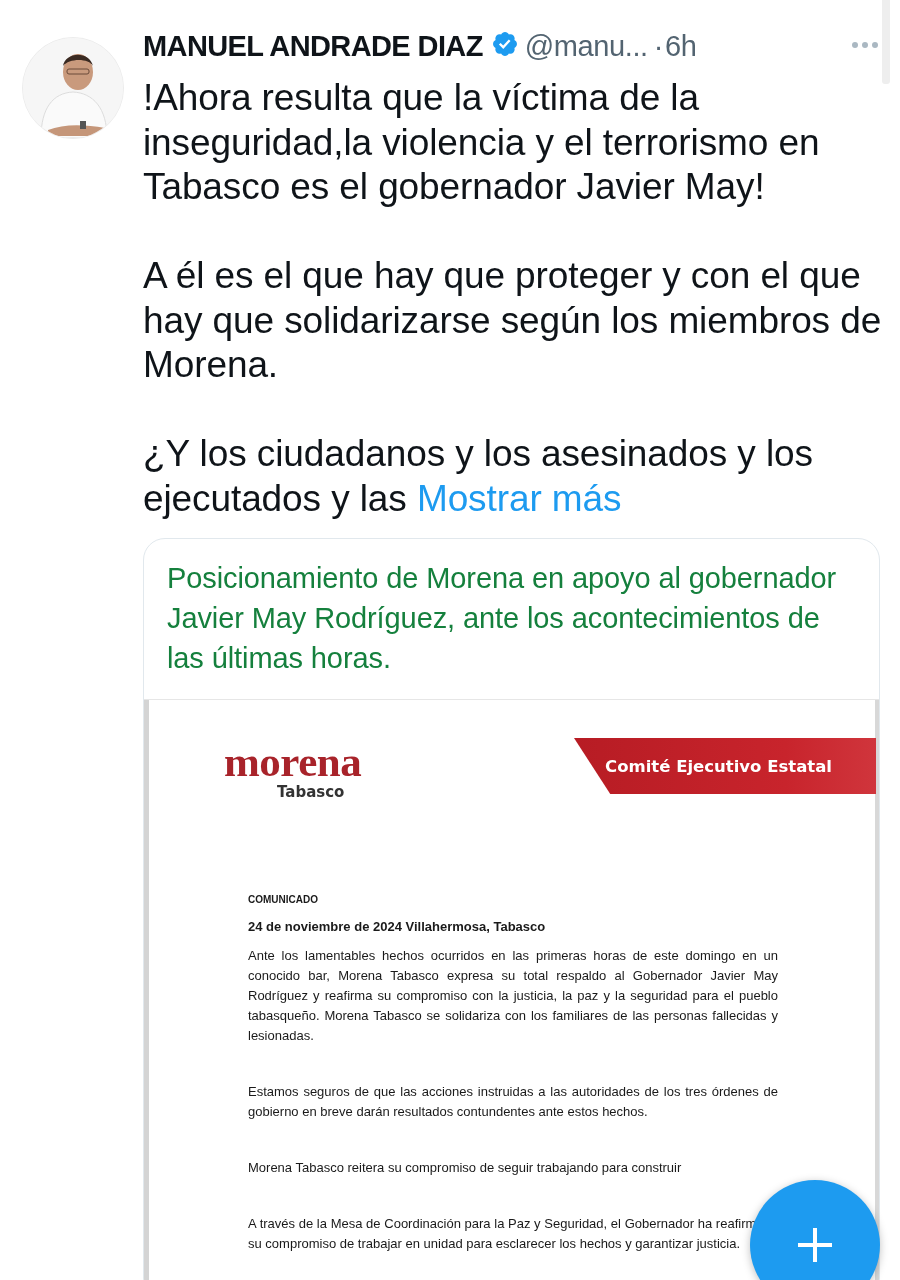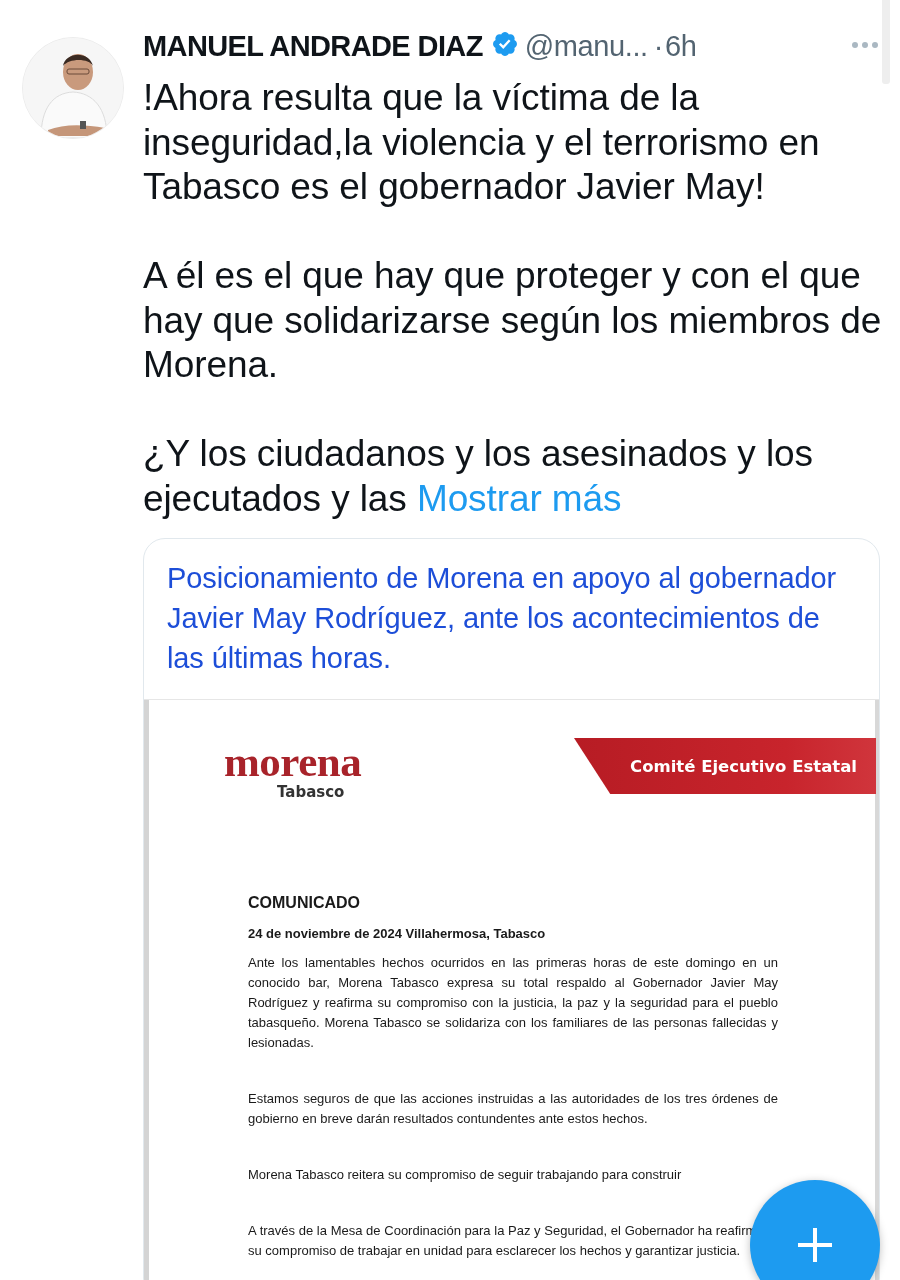--- a/index.html
+++ b/index.html
@@ -11,30 +11,30 @@
   .name { font-weight:bold; font-size:29px; letter-spacing:-0.6px; color:#0f1419; }
   .verified { width:28px; height:28px; margin:0 6px 0 8px; display:inline-block; }
   .handle { font-size:29px; color:#536471; letter-spacing:-0.4px; }
   .more { position:absolute; right:22px; top:42px; display:flex; gap:4px; cursor:pointer; }
   .more span { width:6px; height:6px; border-radius:50%; background:#aab8c2; display:block; }
   .tweet-text { position:absolute; left:143px; top:76px; width:740px; font-size:37px; line-height:44.5px; color:#0f1419; letter-spacing:-0.1px; }
   .tweet-text p { margin:0; }
   .tweet-text .gap { height:44.5px; }
   .show-more { color:#1d9bf0; cursor:pointer; }
   .card { position:absolute; left:143px; top:538px; width:735px; height:760px; border:1.5px solid #e1e8ed; border-radius:22px; overflow:hidden; background:#fff; }
-  .card-title { padding:19px 24px 0 23px; font-size:29px; line-height:40px; color:#1d4ed8; height:140px; box-sizing:border-box; letter-spacing:-0.1px; }
+  .card-title { padding:19px 24px 0 23px; font-size:29px; line-height:40px; color:#15803d; height:140px; box-sizing:border-box; letter-spacing:-0.1px; }
   .doc { position:absolute; left:0; top:160px; width:735px; height:620px; background:#fff; border-top:1.5px solid #e6e6e6; }
   .doc-edge-l { position:absolute; left:0; top:0; width:5px; height:100%; background:#d4d4d4; }
   .doc-edge-r { position:absolute; right:0; top:0; width:4px; height:100%; background:#d8d8d8; }
   .morena-logo { position:absolute; left:80px; top:40px; color:#a8232a; font-weight:bold; font-size:43px; letter-spacing:-0.5px; font-family:Liberation Serif, serif; line-height:1;text-align:center; }
   .morena-sub { position:absolute; left:133px; top:83px; font-weight:bold; font-size:15px; color:#333; font-family:"DejaVu Sans", sans-serif; }
-  .banner { position:absolute; left:430px; top:38px; width:302px; height:56px; background:linear-gradient(90deg,#b71c24 0%,#c8242c 70%,#d0353c 100%); clip-path:polygon(0 0,100% 0,100% 100%,12% 100%); display:flex; align-items:center; justify-content:flex-end; padding-right:19px; box-sizing:border-box; }
+  .banner { position:absolute; left:430px; top:38px; width:302px; height:56px; background:linear-gradient(90deg,#b71c24 0%,#c8242c 70%,#d0353c 100%); clip-path:polygon(0 0,100% 0,100% 100%,12% 100%); display:flex; align-items:center; justify-content:flex-end; padding-right:44px; box-sizing:border-box; }
   .banner span { color:#fff; font-weight:bold; font-size:16.5px; font-family:"DejaVu Sans", sans-serif; }
   .doc-body { position:absolute; left:104px; top:194px; width:530px; font-family:"Liberation Sans", sans-serif; color:#1a1a1a; }
-  .doc-heading { font-weight:bold; font-size:16px; margin:0; }
+  .doc-heading { font-weight:bold; font-size:10px; margin:0; }
   .doc-date { font-weight:bold; font-size:13px; margin:14px 0 0 0; }
   .doc-p { font-size:13px; line-height:20px; text-align:justify; margin:0; }
   .fab { position:absolute; left:750px; top:1180px; width:130px; height:130px; border-radius:50%; background:#1d9bf0; box-shadow:0 2px 8px rgba(0,0,0,0.25); cursor:pointer; }
   .fab svg { position:absolute; left:46px; top:46px; width:38px; height:38px; }
 </style>
 </head>
 <body>
 
 <div class="scrollbar"></div>
 

